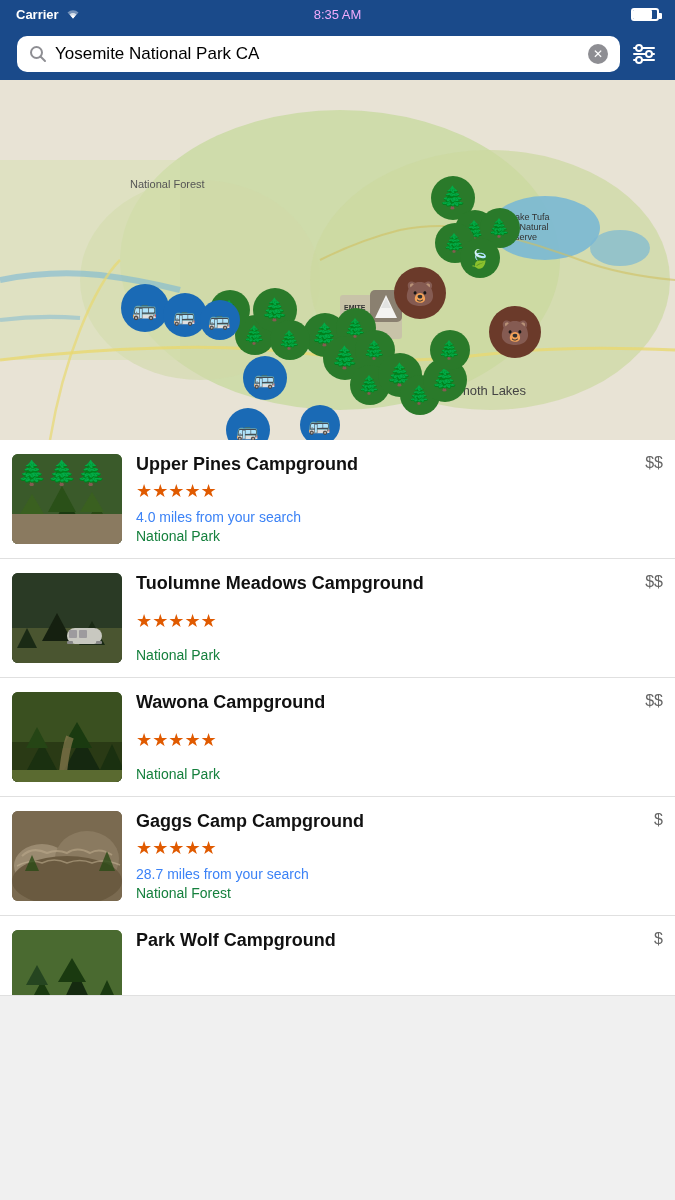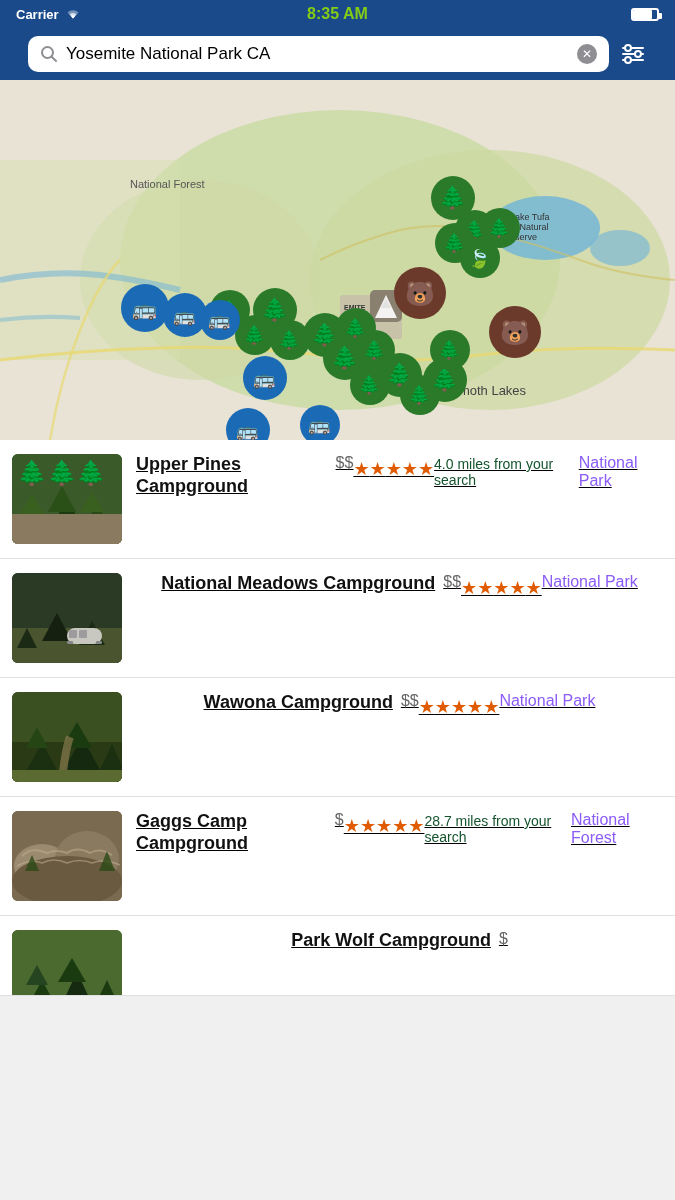--- a/index.html
+++ b/index.html
@@ -9,30 +9,30 @@
     
     .status-bar {
       background: #1a4a8a;
       display: flex;
       justify-content: space-between;
       align-items: center;
       padding: 12px 16px;
       height: 28px;
     }
     .status-bar-left { color: white; font-size: 13px; font-weight: 600; display: flex; align-items: center; gap: 6px; }
-    .status-bar-center { color: #84cc16; font-size: 16px; font-weight: 700; position: absolute; left: 50%; transform: translateX(-50%); }
+    .status-bar-center { color: #f0abfc; font-size: 13px; font-weight: 400; position: absolute; left: 50%; transform: translateX(-50%); }
     .status-bar-right { color: white; font-size: 12px; display: flex; align-items: center; gap: 6px; }
     .battery-icon { width: 28px; height: 13px; border: 2px solid white; border-radius: 3px; position: relative; display: inline-block; }
     .battery-icon::after { content: ''; position: absolute; right: -5px; top: 3px; width: 3px; height: 6px; background: white; border-radius: 0 1px 1px 0; }
     .battery-fill { background: white; height: 100%; width: 80%; border-radius: 1px; }
 
     
     .search-bar-container {
       background: #1a4a8a;
-      padding: 8px 28px;
+      padding: 8px 17px;
       display: flex;
       align-items: center;
       gap: 10px;
     }
     .search-box {
       flex: 1;
       background: white;
       border-radius: 10px;
       display: flex;
       align-items: center;
@@ -93,23 +93,22 @@
       width: 110px;
       height: 90px;
       border-radius: 6px;
       overflow: hidden;
       flex-shrink: 0;
       background: #888;
     }
     .result-info {
       flex: 1;
       display: flex;
-      flex-direction: row;
-      justify-content: center;
-      text-decoration: underline;
+      flex-direction: column;
+      justify-content: space-between;
     }
     .result-header {
       display: flex;
       justify-content: space-between;
       align-items: flex-start;
     }
     .result-name {
       font-size: 18px;
       font-weight: 700;
       color: #111;
@@ -122,26 +121,26 @@
       margin-left: 8px;
       font-weight: 500;
     }
     .stars {
       display: flex;
       margin: 4px 0;
     }
     .star { color: #e05a00; font-size: 18px; }
     .result-distance {
       font-size: 14px;
-      color: #14532d;
+      color: #3b82f6;
       margin: 2px 0;
     }
     .result-type {
-      font-size: 16px;
-      color: #8b5cf6;
+      font-size: 14px;
+      color: #15803d;
     }
 
     
     .thumb-upper-pines {
       background: linear-gradient(135deg, #3a5a2a 0%, #5a7a3a 30%, #4a6a30 60%, #2a4a20 100%);
     }
     .thumb-tuolumne {
       background: linear-gradient(135deg, #2a3a2a 0%, #3a5a3a 40%, #506040 70%, #4a5a3a 100%);
     }
     .thumb-wawona {
@@ -407,21 +406,21 @@
 
         <rect x="55" y="55" width="35" height="16" rx="8" fill="#c8c8c0"></rect>
         <rect x="57" y="57" width="8" height="8" rx="1" fill="#8a8890" opacity="0.7"></rect>
         <rect x="67" y="57" width="8" height="8" rx="1" fill="#8a8890" opacity="0.7"></rect>
         <rect x="55" y="68" width="6" height="3" rx="1" fill="#888"></rect>
         <rect x="84" y="68" width="6" height="3" rx="1" fill="#888"></rect>
       </svg>
     </div>
     <div class="result-info">
       <div class="result-header">
-        <span class="result-name">National Meadows Campground</span>
+        <span class="result-name">Tuolumne Meadows Campground</span>
         <span class="result-price">$$</span>
       </div>
       <div class="stars">
         <span class="star">★</span>
         <span class="star">★</span>
         <span class="star">★</span>
         <span class="star">★</span>
         <span class="star">★</span>
       </div>
       <div class="result-type">National Park</div>

